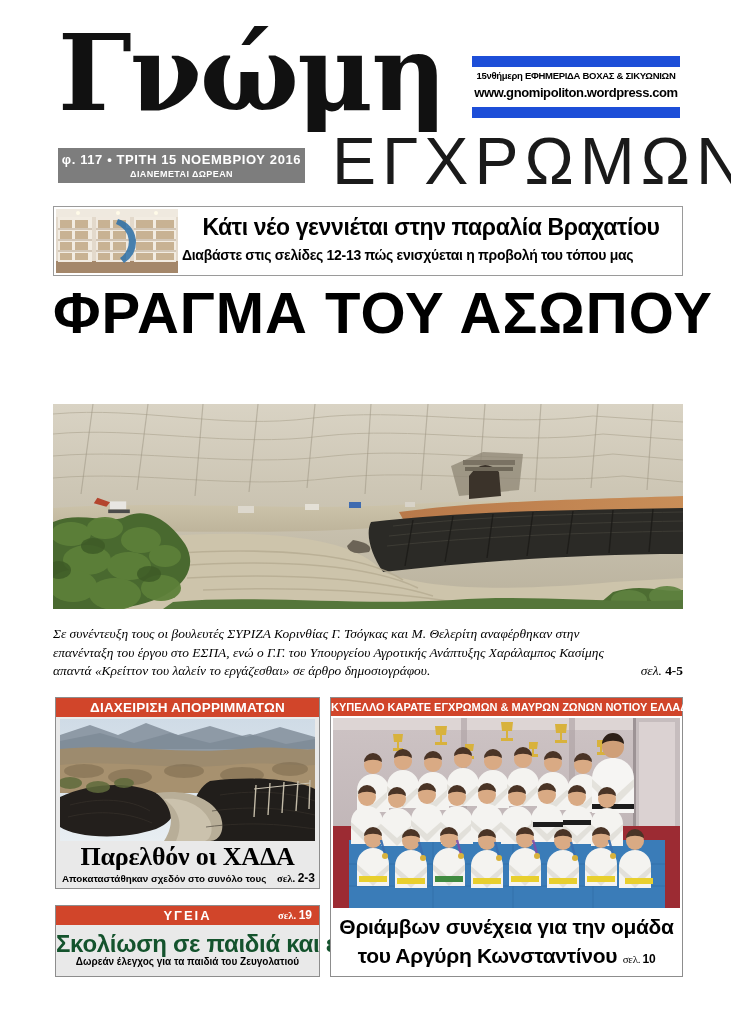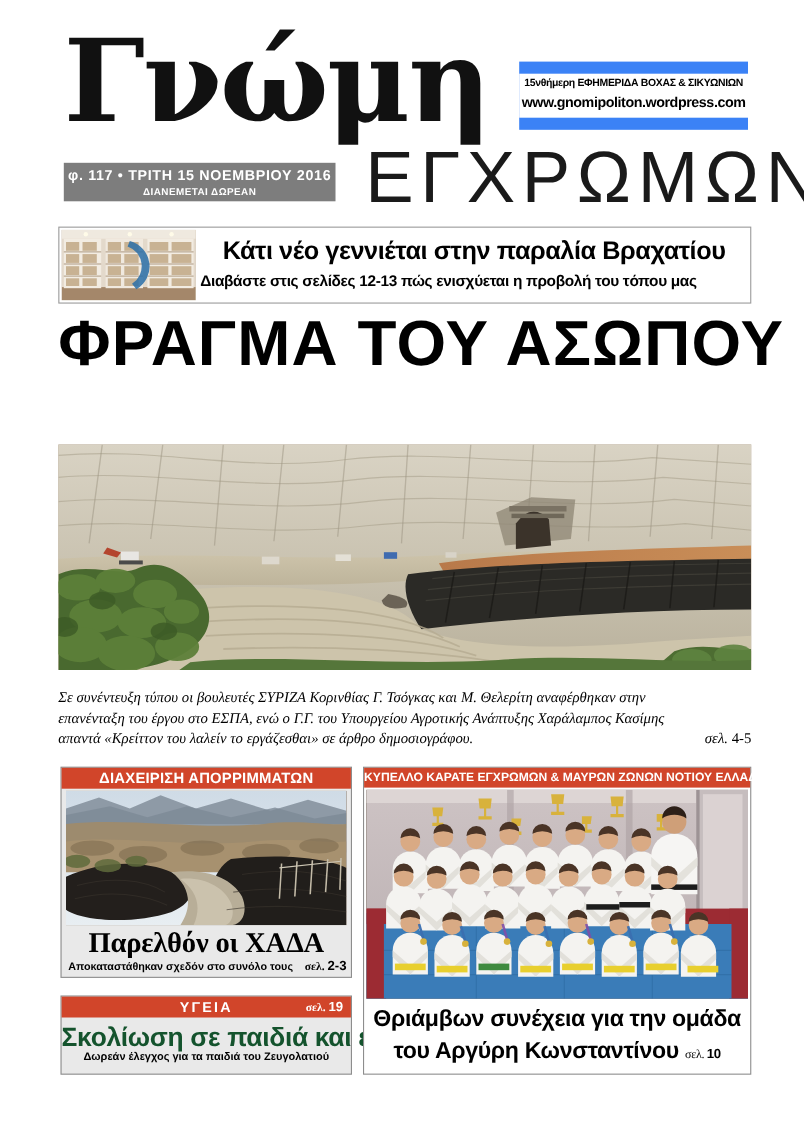--- a/index.html
+++ b/index.html
@@ -29,21 +29,21 @@
     font-family:"Liberation Sans", sans-serif;
     font-weight:300;
     font-size:66px;
     line-height:66px;
     letter-spacing:6px;
     color:#1a1a1a;
     white-space:nowrap;
   }
   .mast-infobox{
     position:absolute;left:472px;top:56px;width:208px;height:62px;
-    background:#3b82f6;
+    background:#1d4ed8;
     border:0;
   }
   .mast-infobox .white-strip{
     position:absolute;left:0;top:11px;width:208px;height:40px;background:#fff;
   }
   .mast-sub1{
     position:absolute;left:2px;top:14px;width:204px;
     text-align:center;
     font-family:"Liberation Sans", sans-serif;
     font-weight:700;
@@ -128,21 +128,21 @@
   
   .lead{
     position:absolute;left:53px;top:625px;width:630px;height:60px;
     font-family:"Liberation Serif", serif;
     font-style:italic;
     font-size:13.4px;
     line-height:18.6px;
     text-align:justify;
     color:#000;
   }
-  .lead .pageref{font-weight:400;font-style:normal;}
+  .lead .pageref{font-weight:700;font-style:normal;}
   .lead-row{display:block;}
   .lead-last{display:flex;justify-content:space-between;align-items:baseline;}
 
   
   .box-waste{
     position:absolute;left:55px;top:697px;width:265px;height:192px;
     border:1px solid #8d8d8d;
     box-sizing:border-box;
     background:#e9e9e9;
   }
@@ -413,21 +413,21 @@
       <g fill="#5f8340" opacity="0.9">
         <ellipse cx="576" cy="196" rx="18" ry="10"></ellipse>
           <ellipse cx="614" cy="192" rx="18" ry="10"></ellipse>
       </g>
 
       <path d="M120 198 C200 190 300 202 400 196 C480 190 560 200 630 196 L630 205 L110 205 Z" fill="#55763a"></path>
     </svg>
   </div>
 
   <div class="lead">
-    <span class="lead-row">Σε συνέντευξη τύπου οι βουλευτές ΣΥΡΙΖΑ Κορινθίας Γ. Τσόγκας και Μ. Θελερίτη αναφέρθηκαν στην</span>
+    <span class="lead-row">Σε συνέντευξη τους οι βουλευτές ΣΥΡΙΖΑ Κορινθίας Γ. Τσόγκας και Μ. Θελερίτη αναφέρθηκαν στην</span>
     <span class="lead-row">επανένταξη του έργου στο ΕΣΠΑ, ενώ ο Γ.Γ. του Υπουργείου Αγροτικής Ανάπτυξης Χαράλαμπος Κασίμης</span>
     <span class="lead-last">
       <span>απαντά «Κρείττον του λαλείν το εργάζεσθαι» σε άρθρο δημοσιογράφου.</span>
       <span>
         <span>σελ.</span>
         <span class="pageref">4-5</span>
       </span>
     </span>
   </div>
 

